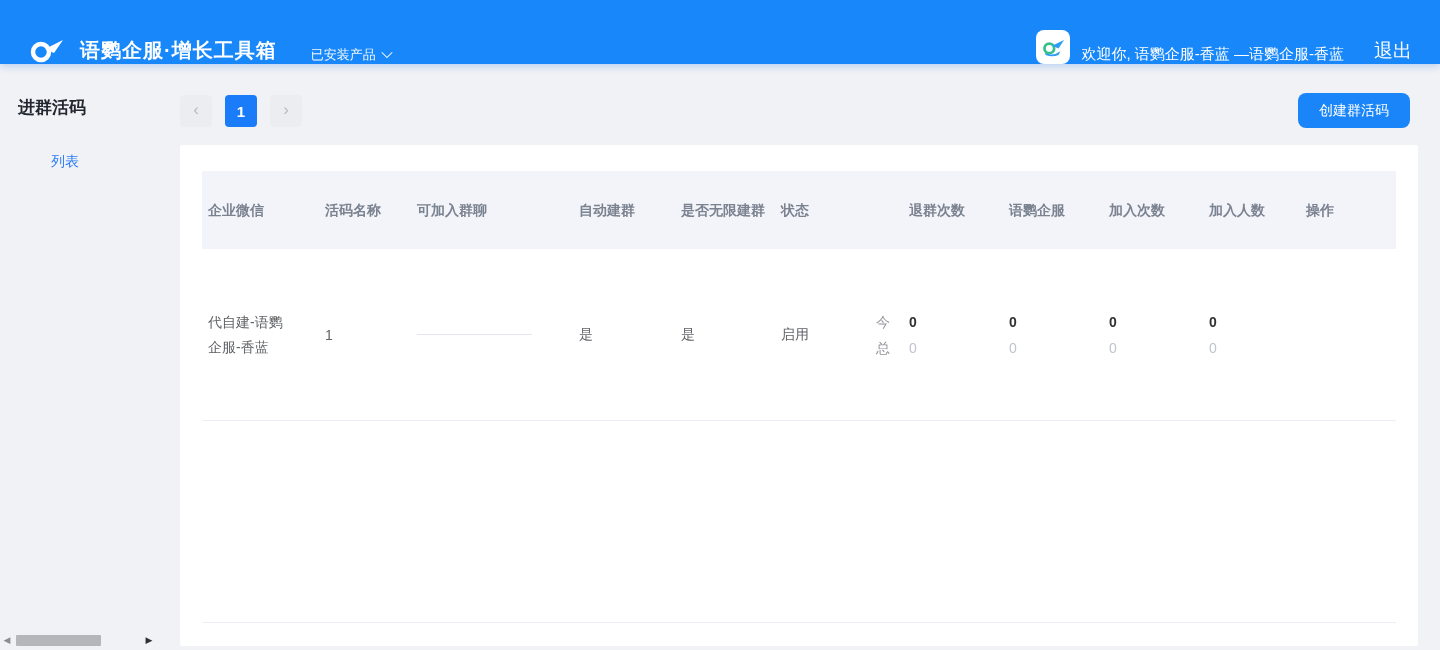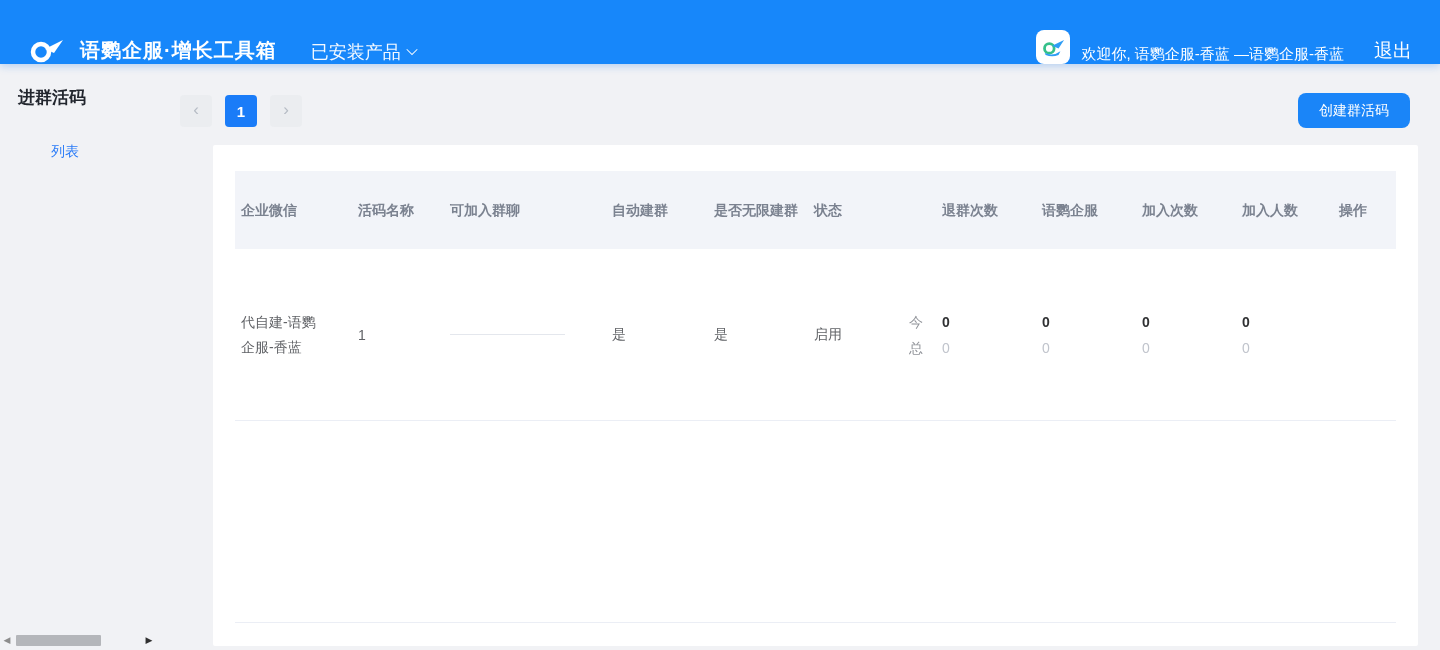--- a/index.html
+++ b/index.html
@@ -7,52 +7,52 @@
   body { font-family:"Liberation Sans", sans-serif; background:#f1f2f5; }
 
   
   .topbar {
     height:64px; background:#1787fa; display:flex; align-items:flex-end;
     padding:0 28px; color:#fff; position:relative; z-index:5;
     box-shadow:0 2px 8px rgba(23,116,235,.28);
   }
   .logo { margin-right:16px; display:flex; align-items:center; }
   .app-title { font-size:20px; font-weight:bold; letter-spacing:1px; }
-  .top-menu { margin-left:34px; font-size:18px; color:rgba(255,255,255,.95);
+  .top-menu { margin-left:34px; font-size:13px; color:rgba(255,255,255,.95);
     display:flex; align-items:center; cursor:pointer; }
   .chev { width:8px; height:8px; border-right:1.5px solid rgba(255,255,255,.95);
     border-bottom:1.5px solid rgba(255,255,255,.95); transform:rotate(45deg) translate(-1px,-1px);
     margin-left:7px; margin-top:-3px; }
   .top-spacer { flex:1; }
   .avatar { width:34px; height:34px; background:#fff; border-radius:8px;
     display:flex; align-items:center; justify-content:center; margin-right:12px; }
   .welcome { font-size:15px; }
   .logout { font-size:19px; margin-left:30px; cursor:pointer; }
 
   
   .layout { display:flex; height:586px; }
-  .sidebar { width:165px; flex:none; padding-top:22px; }
+  .sidebar { width:165px; flex:none; padding-top:32px; }
   .sidebar-title { font-size:17px; font-weight:bold; color:#22262e; padding-left:18px; }
   .sidebar-item { margin-top:34px; padding-left:38px; font-size:14px; color:#2b7cf8; cursor:pointer;margin-left:13px; }
 
   .main { flex:1; padding:31px 22px 0 15px; min-width:0; }
 
   
   .toolbar { display:flex; justify-content:space-between; align-items:flex-start; }
   .pagination { display:flex; gap:13px; }
   .page-btn { width:32px; height:32px; border-radius:4px; background:#ebedf0;
     color:#b6bcc5; font-size:17px; display:flex; align-items:center; justify-content:center;
     cursor:pointer; user-select:none; padding-bottom:2px; }
   .page-btn.active { background:#1a7cf8; color:#fff; font-weight:bold; font-size:15px; padding-bottom:0; }
   .create-btn { height:35px; margin:-2px 8px 0 0; padding:0 21px; border:none; border-radius:8px;
     background:#1a85f8; color:#fff; font-size:14px; cursor:pointer;
     font-family:"Liberation Sans", sans-serif; }
 
   
-  .card { background:#fff; margin-top:17px; height:501px; padding:26px 22px 0; border-radius:2px;margin-left:33px; }
+  .card { background:#fff; margin-top:17px; height:501px; padding:26px 22px 0; border-radius:2px; }
   .tgrid { display:grid;
     grid-template-columns:117px 92px 162px 102px 100px 95px 33px 100px 100px 100px 97px minmax(0,1fr); }
   .thead { background:#f2f4f9; height:78px; align-items:center; }
   .th { font-size:14px; font-weight:600; color:#7b8290; line-height:22px; padding-left:6px; }
   .trow { min-height:172px; align-items:center; border-bottom:1px solid #ebeef5;
     font-size:14px; color:#606266; }
   .td { padding-left:6px; }
   .cell-wrap { line-height:25px; max-width:84px; word-break:break-all; }
   .empty-line { width:115px; border-top:1px solid #e4e7ed; }
   .mini-label { color:#909399; line-height:26px; }

